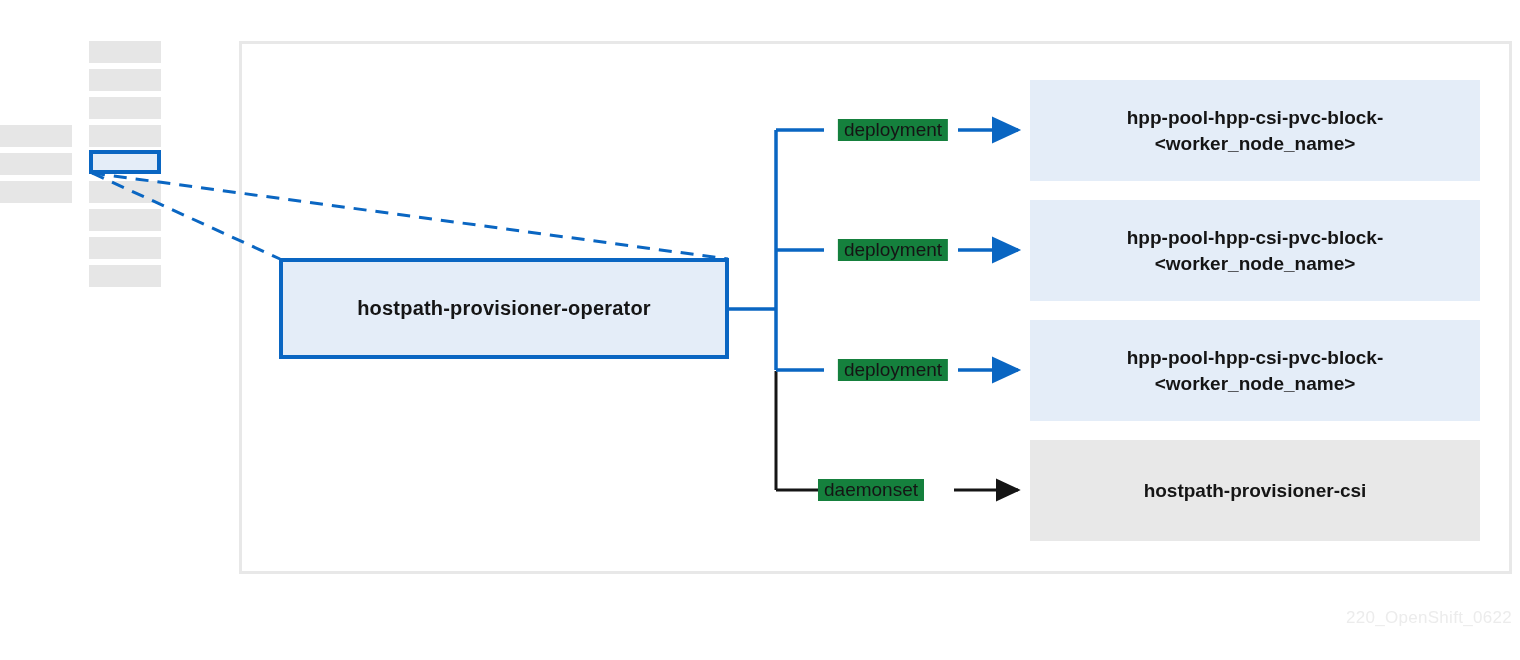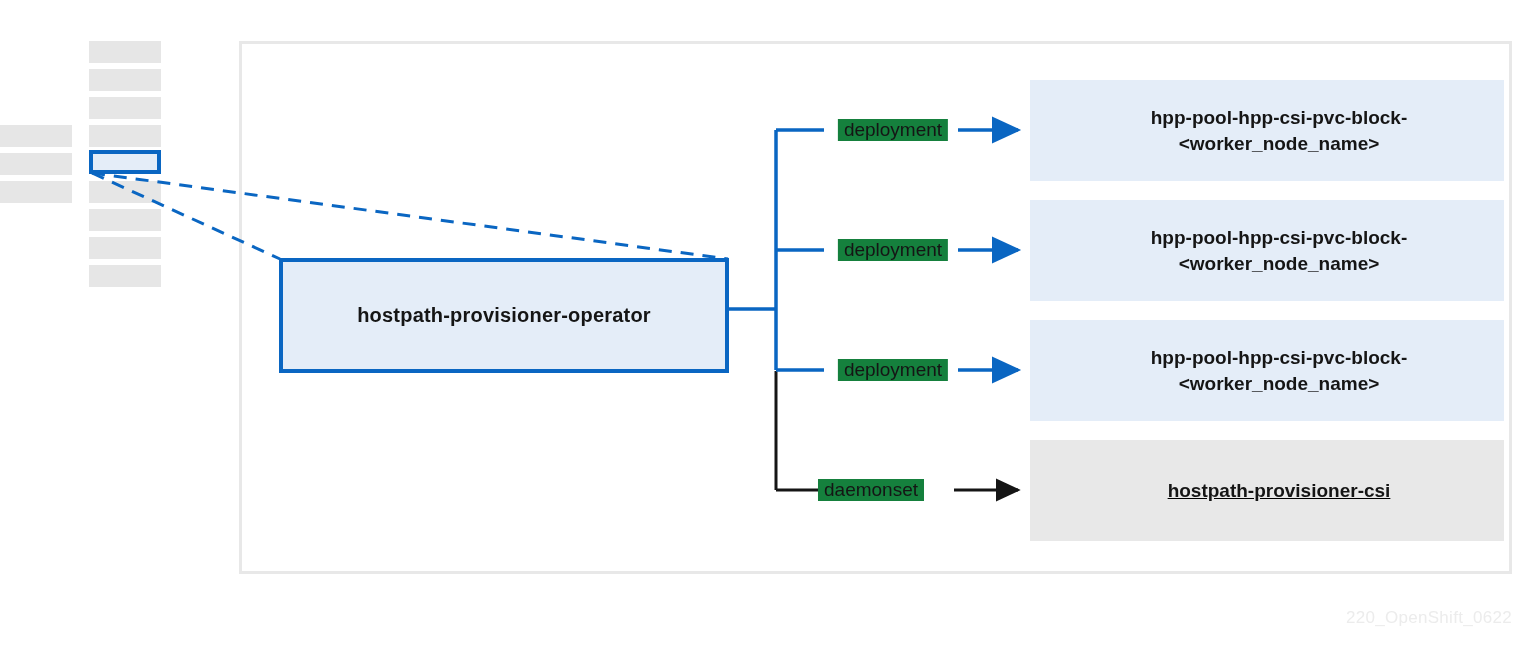--- a/index.html
+++ b/index.html
@@ -12,28 +12,28 @@
 
   
   .hl-item{position:absolute;left:89px;top:150px;width:72px;height:24px;
            border:4px solid #0a66c2;background:#e4edf8;box-sizing:border-box;}
 
   
   .container{position:absolute;left:239px;top:41px;width:1273px;height:533px;
              border:3px solid #e8e8e8;box-sizing:border-box;background:transparent;}
 
   
-  .op-box{position:absolute;left:279px;top:258px;width:450px;height:115px;
+  .op-box{position:absolute;left:279px;top:258px;width:450px;height:101px;
           background:#e4edf8;border:4px solid #0a66c2;box-sizing:border-box;
           display:flex;align-items:center;justify-content:center;}
   .op-box span{font-size:20px;font-weight:bold;color:#151515;letter-spacing:.2px;}
 
   
   .tbox{position:absolute;left:1030px;width:450px;height:101px;
-        display:flex;align-items:center;justify-content:center;text-align:center;padding-left:24px;}
+        display:flex;align-items:center;justify-content:center;text-align:center;}
   .tbox span{font-size:19px;font-weight:bold;color:#151515;line-height:1.35;}
   .tbox.blue{background:#e4edf8;}
   .tbox.gray{background:#e8e8e8;}
 
   
   .elabel{position:absolute;font-size:19px;color:#151515;
           transform:translate(-50%,-50%);white-space:nowrap;background:#15803d;
           padding:0 6px;}
 
   svg.wires{position:absolute;left:0;top:0;width:1520px;height:660px;
@@ -133,19 +133,19 @@
     </span>
   </div>
 
   <div class="tbox blue" style="top:320px;">
     <span>
       <span>hpp-pool-hpp-csi-pvc-block-</span><br>
       <span>&lt;worker_node_name&gt;</span>
     </span>
   </div>
 
-  <div class="tbox gray" style="top:440px;text-decoration:underline;">
+  <div class="tbox gray" style="top:440px;">
     <span>hostpath-provisioner-csi</span>
   </div>
 
   <div class="wm">220_OpenShift_0622</div>
 
 </div>
 
 </body></html>

